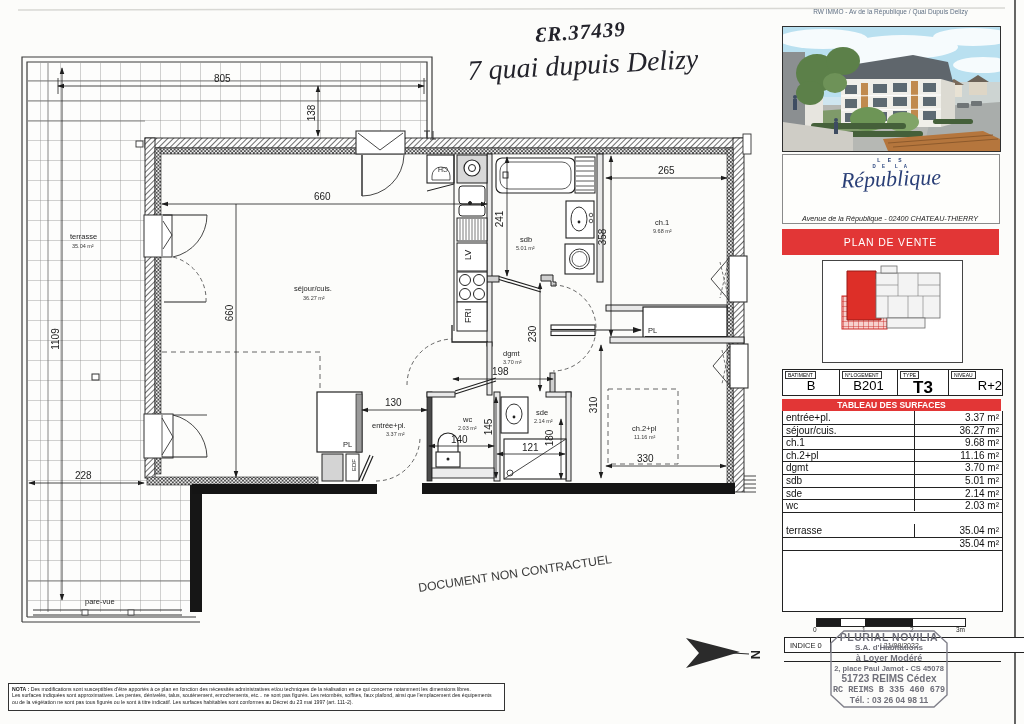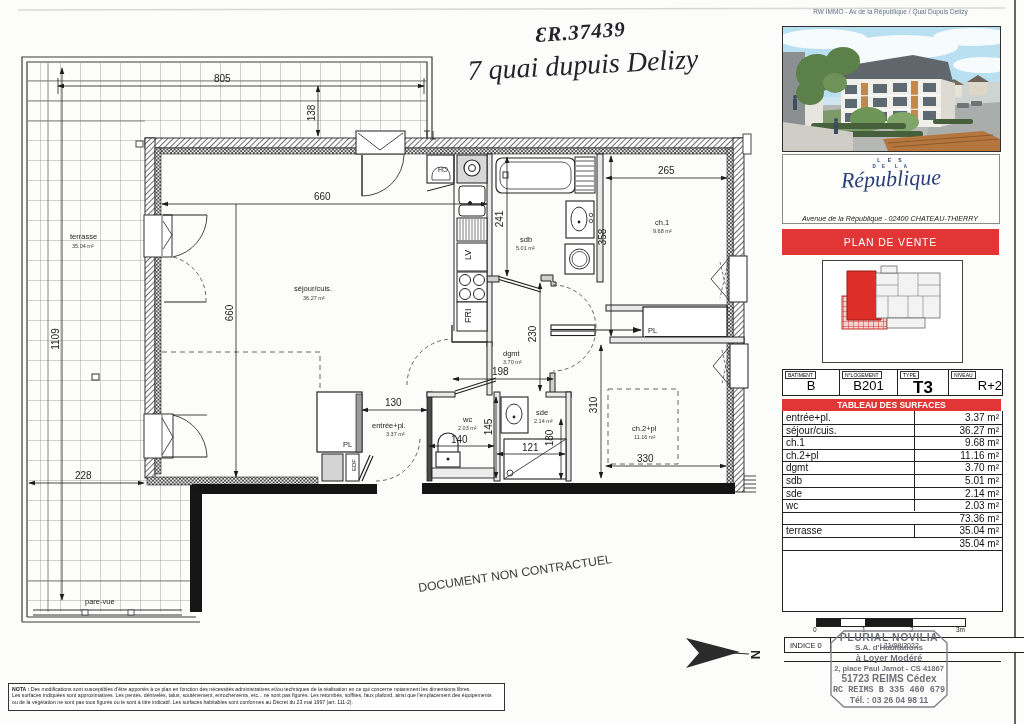--- a/index.html
+++ b/index.html
@@ -590,23 +590,20 @@
         <span style="position:absolute;right:3px;top:1px;">5.01 m²</span>
       </div>
 <div class="abs" style="left:0;top:75.6px;width:219px;height:12.6px;border-bottom:1px solid #222;">
         <span style="position:absolute;left:3px;top:1px;">sde</span>
         <span style="position:absolute;right:3px;top:1px;">2.14 m²</span>
       </div>
 <div class="abs" style="left:0;top:88.2px;width:219px;height:12.6px;border-bottom:1px solid #222;">
         <span style="position:absolute;left:3px;top:1px;">wc</span>
         <span style="position:absolute;right:3px;top:1px;">2.03 m²</span>
       </div>
-<div class="abs" style="left:0;top:100.8px;width:219px;height:12.6px;border-bottom:1px solid #222;">
-        <span style="position:absolute;right:3px;top:1px;">73.36 m²</span>
-      </div>
 <div class="abs" style="left:0;top:113.4px;width:219px;height:12.6px;border-bottom:1px solid #222;">
         <span style="position:absolute;left:3px;top:1px;">terrasse</span>
         <span style="position:absolute;right:3px;top:1px;">35.04 m²</span>
         <span style="position:absolute;left:131px;top:0;width:1px;height:12.6px;background:#222;"></span>
       </div>
 <div class="abs" style="left:0;top:126px;width:219px;height:12.6px;border-bottom:1px solid #222;">
         <span style="position:absolute;right:3px;top:1px;">35.04 m²</span>
       </div>
 </div>
 
@@ -626,21 +623,21 @@
 </div>
 <div class="abs" style="left:784px;top:651px;width:217px;height:10px;border-bottom:1px solid #222;"></div>
 
 <div class="abs" style="left:830px;top:630px;width:118px;height:78px;color:#70707a;text-align:center;font-weight:bold;">
 <svg class="abs" style="left:0;top:0" width="118" height="78" viewBox="0 0 118 78">
 <path d="M14,1 H104 L117,13 V65 L104,77 H14 L1,65 V13 z" fill="none" stroke="#80808a" stroke-width="1.4"></path>
 </svg>
 <div style="font-size:10.5px;margin-top:1px;letter-spacing:0.5px;">PLURIAL NOVILIA</div>
 <div style="font-size:8px;margin-top:0px;">S.A. d'Habitations</div>
 <div style="font-size:9px;margin-top:1px;">à Loyer Modéré</div>
-<div style="font-size:7.5px;margin-top:1px;">2, place Paul Jamot - CS 41867</div>
+<div style="font-size:7.5px;margin-top:1px;">2, place Paul Jamot - CS 45078</div>
 <div style="font-size:10px;margin-top:0px;">51723 REIMS Cédex</div>
 <div style="font-size:8.5px;margin-top:1px;font-family:Liberation Mono, monospace;">RC REIMS B 335 460 679</div>
 <div style="font-size:8.5px;margin-top:0px;">Tél. : 03 26 04 98 11</div>
 </div>
 
 <div class="abs" style="left:8px;top:683px;width:489px;height:23px;border:1px solid #333;background:#fff;font-size:5.2px;color:#222;padding:1.5px 3px;line-height:6.6px;">
 <div style="white-space:nowrap;overflow:hidden;"><span style="text-decoration:underline;font-weight:bold;">NOTA :</span> Des modifications sont susceptibles d'être apportés à ce plan en fonction des nécessités administratives et/ou techniques de la réalisation en ce qui concerne notamment les dimensions libres.</div>
 <div style="white-space:nowrap;overflow:hidden;">Les surfaces indiquées sont approximatives. Les pentes, dénivelés, talus, soutènement, enrochements, etc... ne sont pas figurés. Les retombés, soffites, faux plafond, ainsi que l'emplacement des équipements</div>
 <div style="white-space:nowrap;overflow:hidden;">ou de la végétation ne sont pas tous figurés ou le sont à titre indicatif. Les surfaces habitables sont conformes au Décret du 23 mai 1997 (art. 111-2).</div>
 </div>

